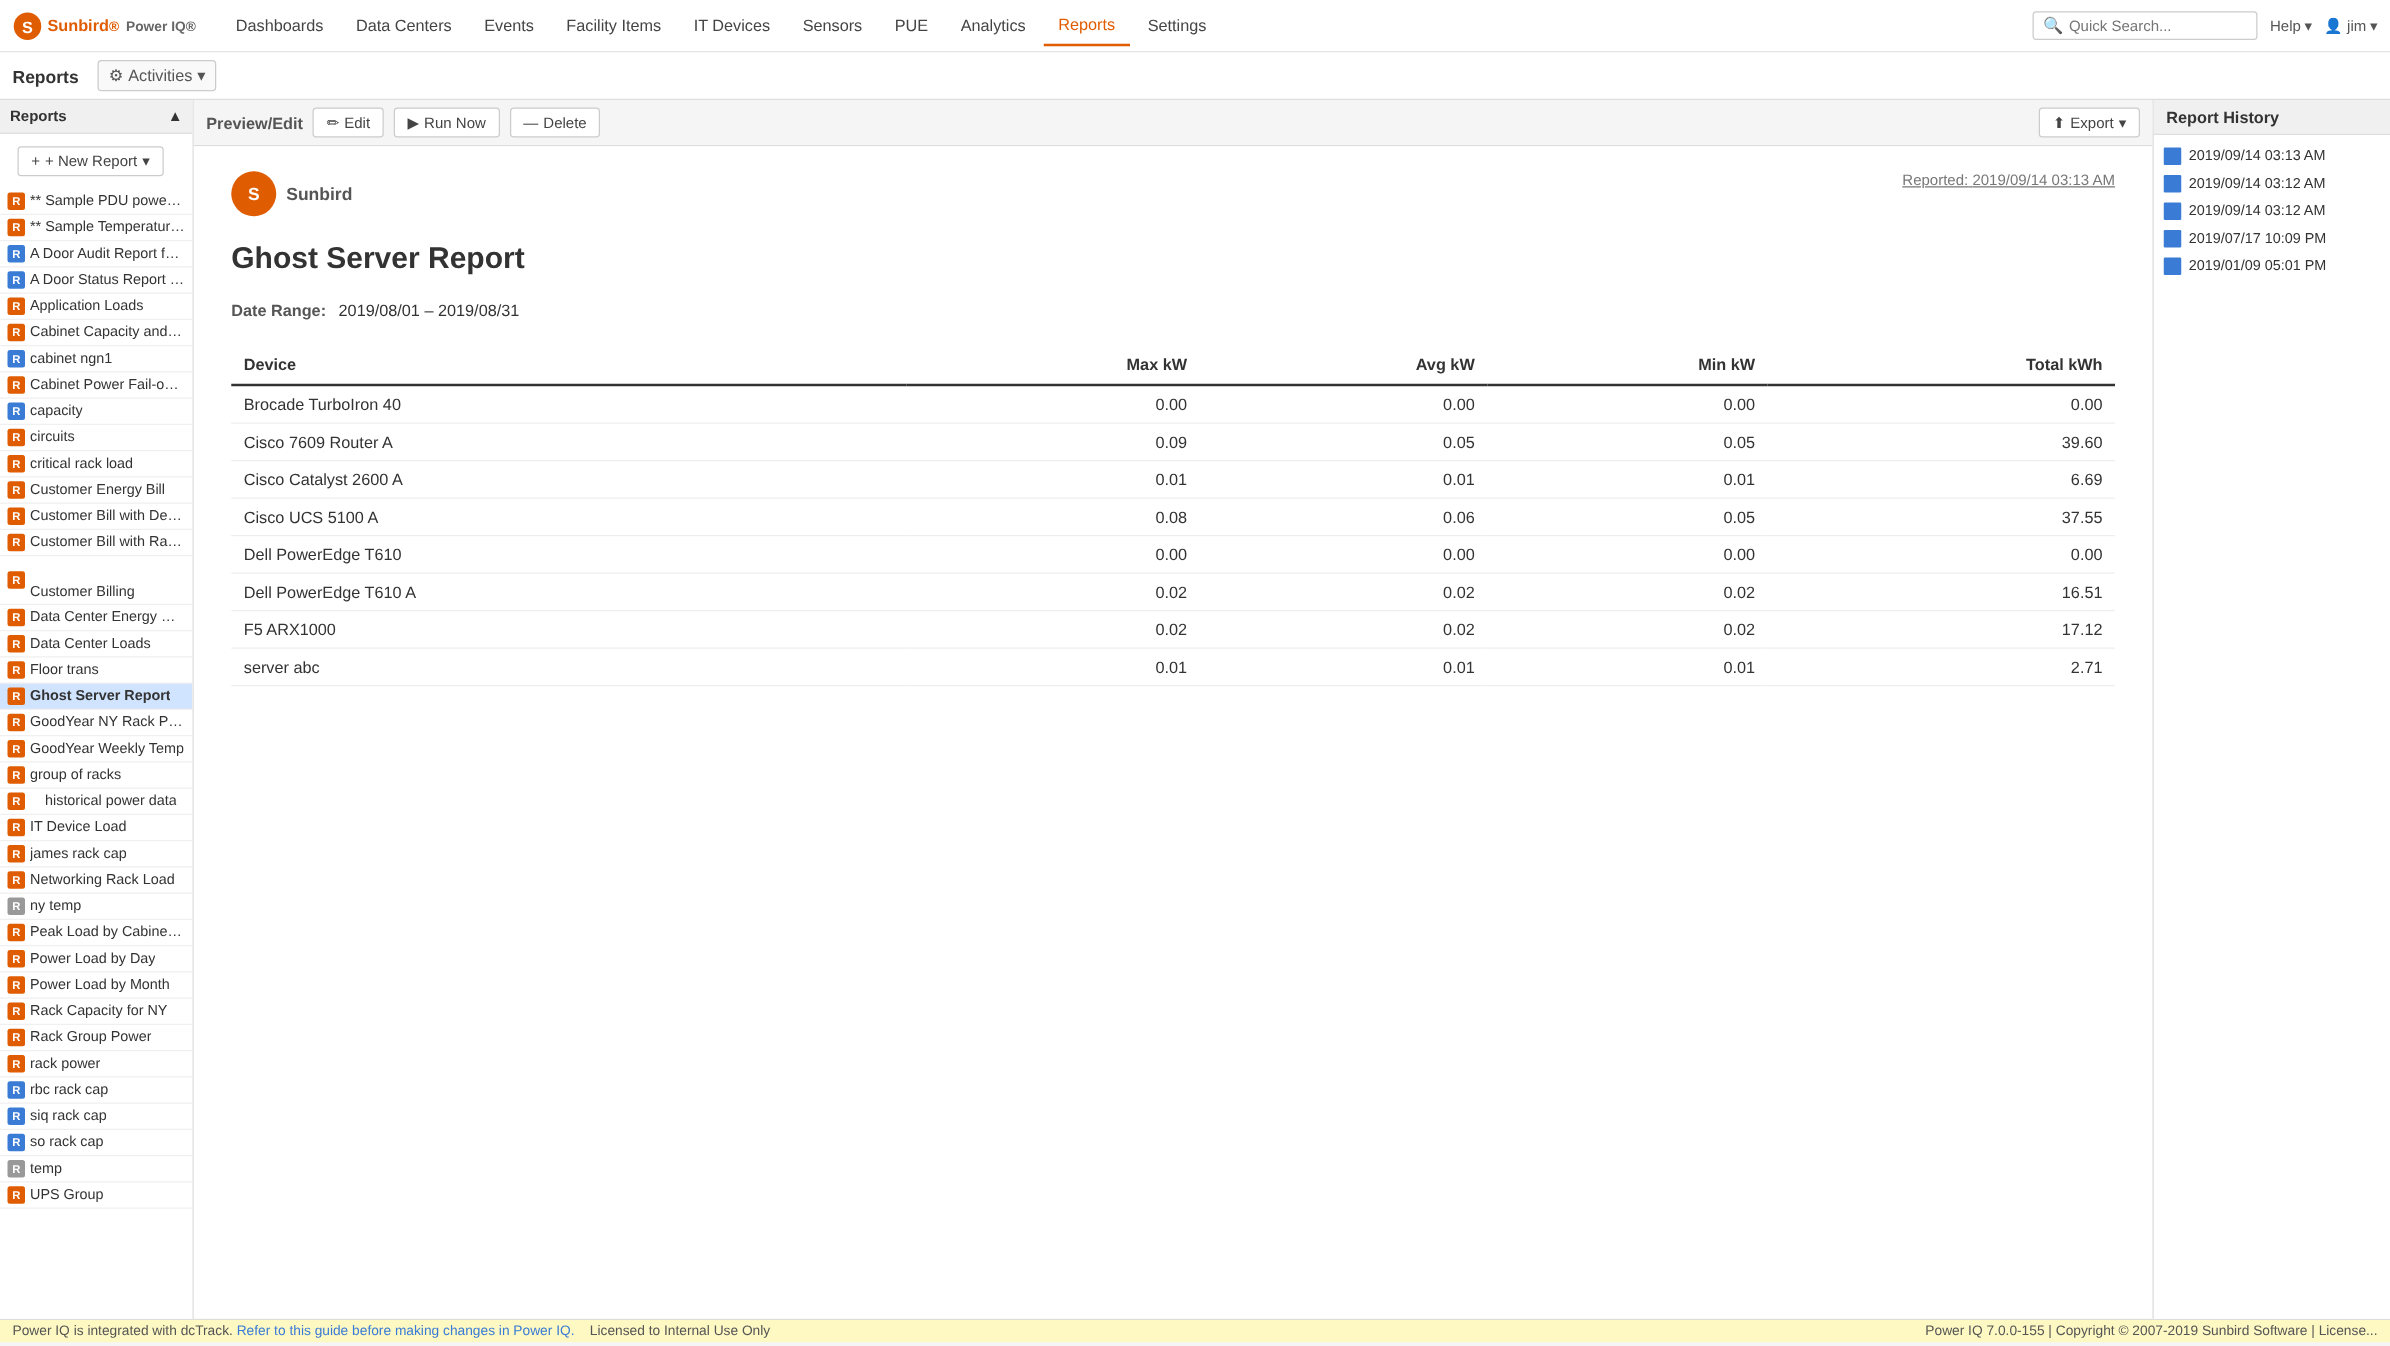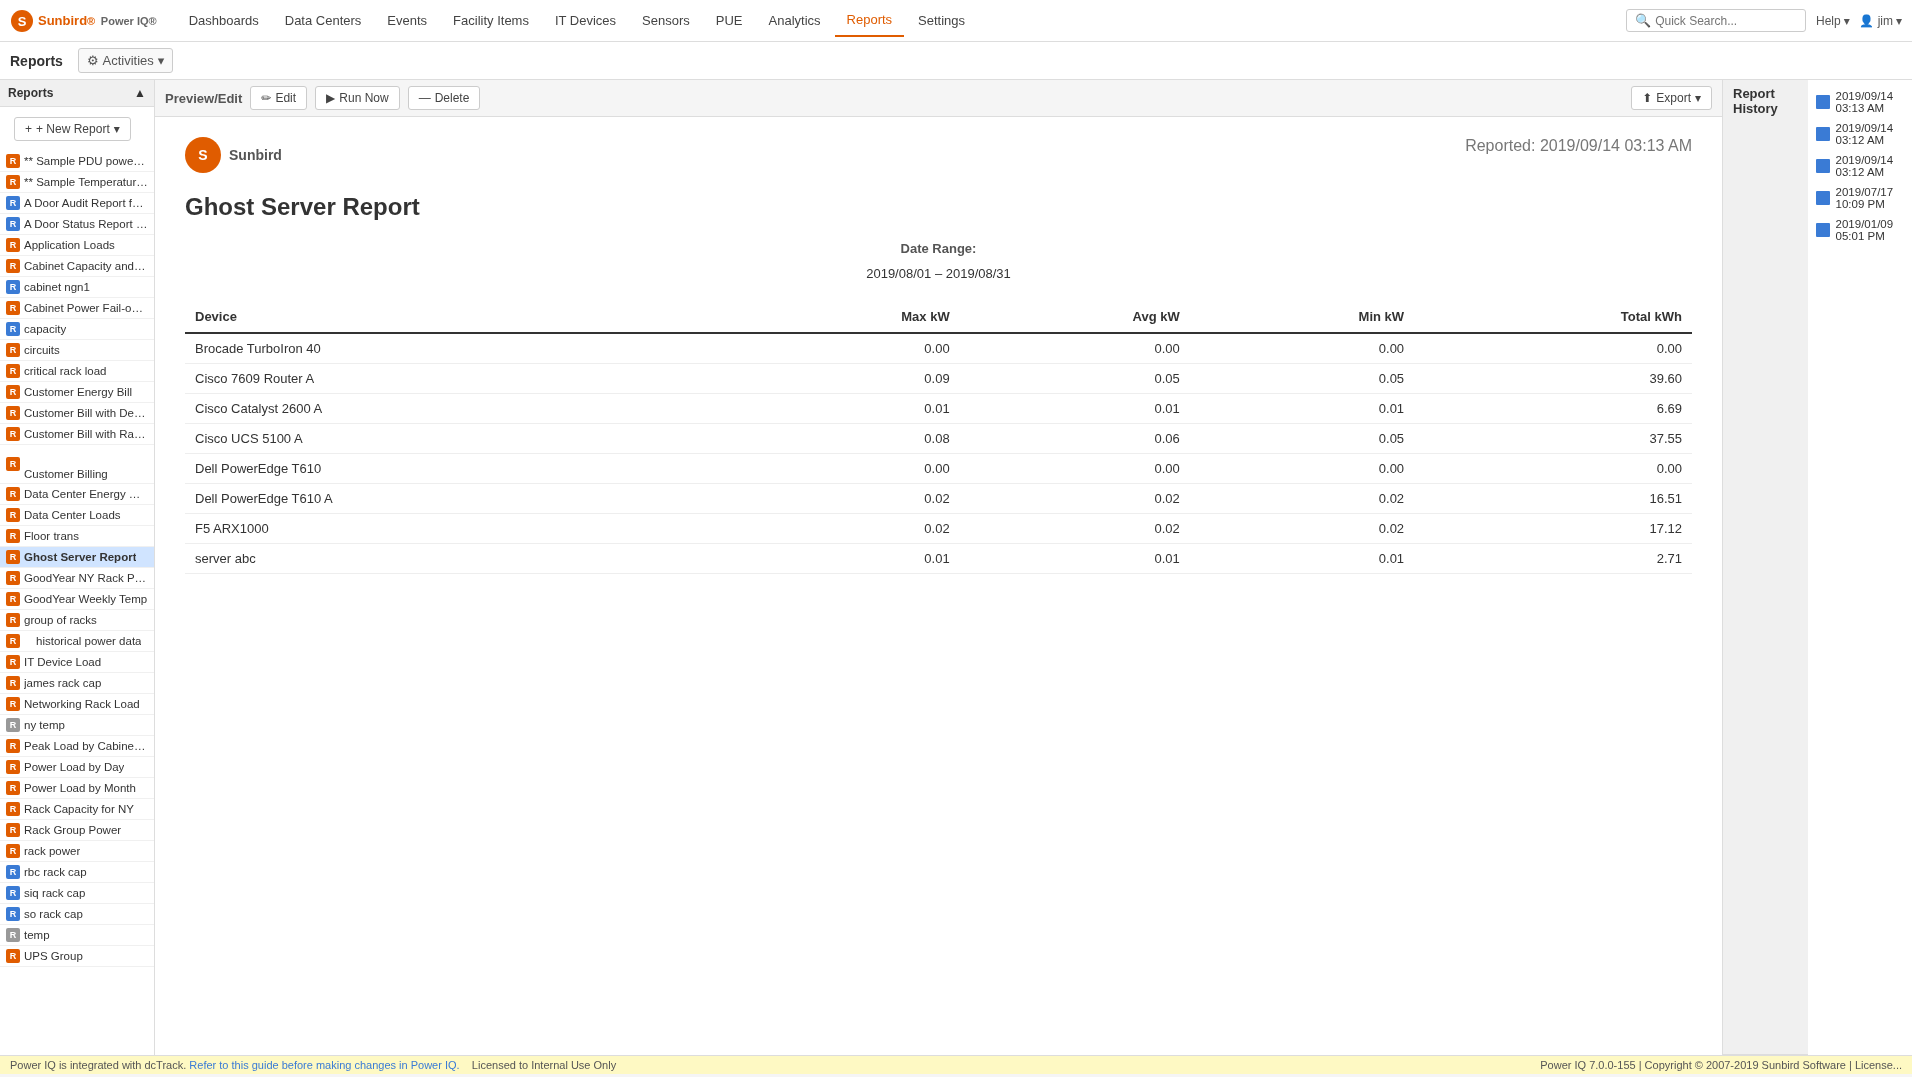--- a/index.html
+++ b/index.html
@@ -241,36 +241,36 @@
       color: #fff;
       font-size: 14px;
       font-weight: bold;
     }
     #sunbird-logo-text {
       font-size: 14px;
       font-weight: bold;
       color: #555;
     }
     #report-timestamp {
-      font-size: 16px;
+      font-size: 12px;
       color: #777;
+      text-decoration: underline;
     }
     #report-title {
       font-size: 24px;
       font-weight: bold;
       color: #333;
       margin-bottom: 20px;
     }
     #report-date-range {
       display: flex;
       align-items: center;
       gap: 10px;
       margin-bottom: 20px;
       font-size: 13px;
-      flex-direction: column;
     }
     #report-date-range .label {
       font-weight: bold;
       color: #555;
     }
     #report-date-range .value {
       color: #333;
     }
 
     
@@ -295,21 +295,21 @@
       color: #333;
     }
     #report-table td:first-child { text-align: left; }
 
     
     #report-history {
       width: 190px;
       background: #fff;
       border-left: 1px solid #ddd;
       display: flex;
-      flex-direction: row;
+      flex-direction: column;
     }
     #report-history-header {
       padding: 6px 10px;
       background: #f0f0f0;
       border-bottom: 1px solid #ddd;
       font-size: 13px;
       font-weight: bold;
       color: #333;
     }
     #report-history-list {

